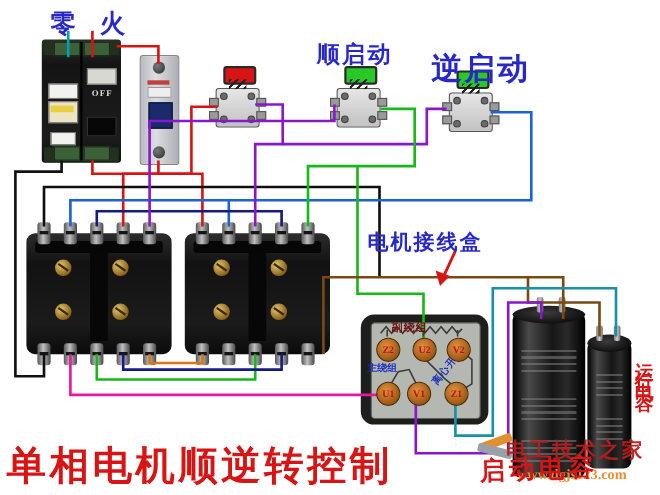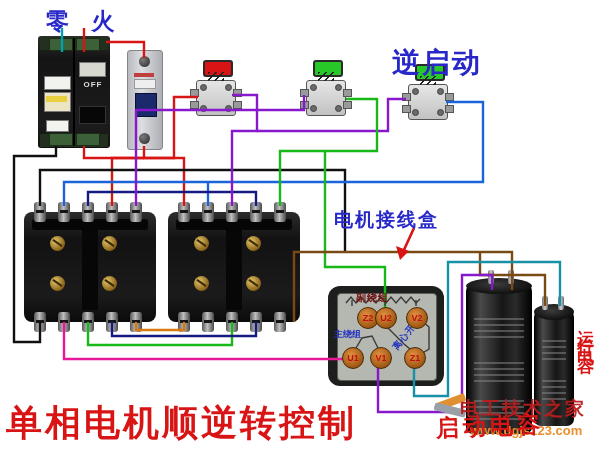--- a/index.html
+++ b/index.html
@@ -1,17 +1,17 @@
 <!DOCTYPE html>
 <html><head>
 <meta charset="utf-8">
 <style>
   html,body{margin:0;padding:0;background:#fff;}
   #stage{position:relative;width:600px;height:450px;background:#ffffff;overflow:hidden;
-         font-family:Liberation Sans, sans-serif;}
+         font-family:Liberation Serif, serif;}
   .abs{position:absolute;}
   
   .blue-label{color:#2828c8;font-weight:bold;z-index:40;}
   .red-label{color:#d81414;font-weight:bold;z-index:40;}
   #power-label{left:46px;top:6px;font-size:23px;letter-spacing:8px;}
   #stop-label{left:186px;top:33px;font-size:21px;letter-spacing:3px;}
   #fwd-label{left:288px;top:35px;font-size:21px;letter-spacing:2px;}
   #rev-label{left:392px;top:44px;font-size:28px;letter-spacing:2px;}
   #jbox-label{left:334px;top:207px;font-size:19px;letter-spacing:2px;}
   #title{left:6px;top:399px;font-size:36px;letter-spacing:3px;font-weight:900;}
@@ -79,20 +79,21 @@
   #cap2{left:534px;top:310px;width:40px;height:116px;}
   
   #wires{position:absolute;left:0;top:0;z-index:30;pointer-events:none;}
 </style>
 </head>
 <body>
 
 <div id="stage">
 
   <div class="abs blue-label" id="power-label">零 火</div>
+  <div class="abs blue-label" id="fwd-label">顺启动</div>
   <div class="abs blue-label" id="rev-label">逆启动</div>
   <div class="abs red-label" id="title">单相电机顺逆转控制</div>
   <div class="abs blue-label" id="jbox-label">电机接线盒</div>
   <div class="abs red-label" id="runcap-label">运行电容</div>
   <div class="abs red-label" id="startcap-label">启动电容</div>
 
   <div class="wm-ribbon" id="wm-o"></div>
   <div class="wm-ribbon" id="wm-g"></div>
   <div class="abs" id="wm-site">电工技术之家</div>
   <div class="abs" id="wm-url">www.dgjs123.com</div>
@@ -249,21 +250,21 @@
         <i></i>
       </div>
     </div>
 
   <div class="abs" id="tbox">
     <div class="panel"></div>
   </div>
   <div class="abs" id="aux-label">副绕组</div>
   <div class="abs" id="main-label">主绕组</div>
   <div class="abs" id="cent-label">离心开关</div>
-  <div class="tb-term" style="left:357px;top:307px;">Z2</div>
+  <div class="tb-term" style="left:342px;top:307px;">Z2</div>
   <div class="tb-term" style="left:375px;top:307px;">U2</div>
   <div class="tb-term" style="left:406px;top:307px;">V2</div>
   <div class="tb-term" style="left:342px;top:347px;">U1</div>
   <div class="tb-term" style="left:370px;top:347px;">V1</div>
   <div class="tb-term" style="left:404px;top:347px;">Z1</div>
 
   <div class="cap" id="cap1">
     <div class="top"></div>
     <div class="stub" style="left:22px;"></div>
     <div class="stub" style="left:42px;"></div>

